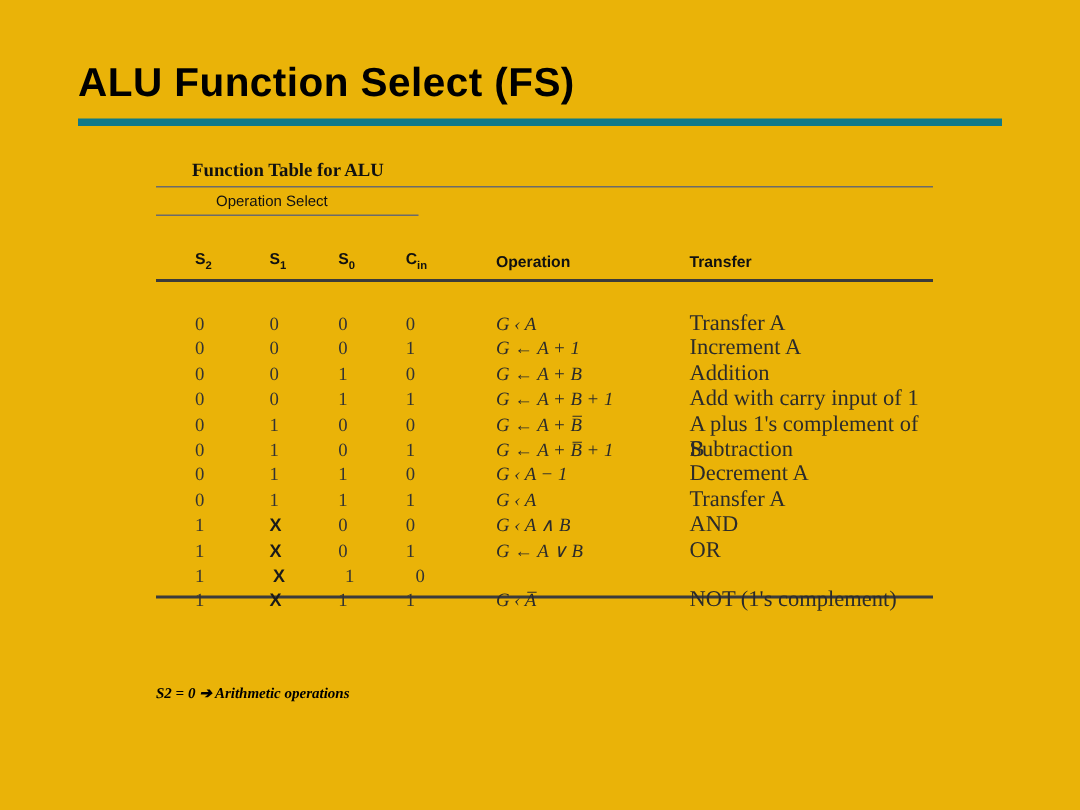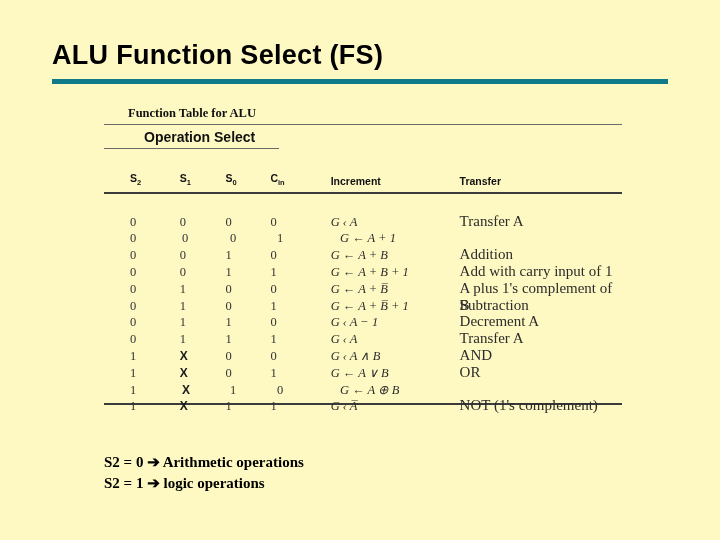--- a/index.html
+++ b/index.html
@@ -10,21 +10,21 @@
   body {
     width: 720px;
     height: 540px;
     position: relative;
     font-family: "Liberation Sans", sans-serif;
     overflow: hidden;
   }
   .slide {
     position: absolute;
     inset: 0;
-    background: #fef9c3;
+    background: #eab308;
   }
   .slide-title {
     position: absolute;
     left: 52px;
     top: 40px;
     font-family: "Liberation Sans", sans-serif;
     font-size: 27px;
     font-weight: bold;
     color: #000000;
     letter-spacing: 0.3px;
@@ -72,22 +72,22 @@
     background: #3b3b3b;
     width: 100%;
   }
   .rule-bottom {
     height: 1.6px;
     background: #3b3b3b;
     width: 100%;
   }
   .opsel-label {
     font-family: "Liberation Sans", sans-serif;
-    font-size: 14px;
-    font-weight: bold;
+    font-size: 10px;
+    font-weight: normal;
     color: #111111;
     padding: 4px 0 3px 40px;
   }
   .hdr-row {
     display: flex;
     align-items: flex-end;
     font-family: "Liberation Sans", sans-serif;
     font-size: 10.5px;
     font-weight: bold;
     color: #111111;
@@ -128,24 +128,25 @@
     font-size: 12px;
   }
   .rows-wrap { padding-top: 4px; padding-bottom: 4px; }
 
   
   .notes {
     position: absolute;
     left: 104px;
     top: 452px;
     font-family: "Liberation Serif", serif;
-    font-size: 15px;
+    font-size: 10px;
     font-weight: bold;
     color: #000000;
     line-height: 21px;
+    font-style: italic;
   }
   .notes div { white-space: nowrap; }
 </style>
 </head>
 <body>
 
 <div class="slide">
 
   <div class="slide-title">ALU Function Select (FS)</div>
   <div class="title-rule"></div>
@@ -156,21 +157,21 @@
     <div class="rule-full"></div>
 
     <div class="opsel-label">Operation Select</div>
     <div class="rule-opsel"></div>
 
     <div class="hdr-row">
       <div class="c-s2"><span>S</span><span class="sub">2</span></div>
       <div class="c-s1"><span>S</span><span class="sub">1</span></div>
       <div class="c-s0"><span>S</span><span class="sub">0</span></div>
       <div class="c-cin"><span>C</span><span class="sub">in</span></div>
-      <div class="c-op">Increment</div>
+      <div class="c-op">Operation</div>
       <div class="c-fn">Transfer</div>
     </div>
     <div class="rule-head"></div>
 
     <div class="rows-wrap">
 
       <div class="data-row">
         <div class="c-s2 bitcell">0</div>
         <div class="c-s1 bitcell">0</div>
         <div class="c-s0 bitcell">0</div>
@@ -178,20 +179,21 @@
         <div class="c-op">G ‹ A</div>
         <div class="c-fn">Transfer A</div>
       </div>
 
       <div class="data-row">
         <div class="c-s2 bitcell">0</div>
         <div class="c-s1 bitcell">0</div>
         <div class="c-s0 bitcell">0</div>
         <div class="c-cin bitcell">1</div>
         <div class="c-op">G ← A + 1</div>
+        <div class="c-fn">Increment A</div>
       </div>
 
       <div class="data-row">
         <div class="c-s2 bitcell">0</div>
         <div class="c-s1 bitcell">0</div>
         <div class="c-s0 bitcell">1</div>
         <div class="c-cin bitcell">0</div>
         <div class="c-op">G ← A + B</div>
         <div class="c-fn">Addition</div>
       </div>
@@ -257,35 +259,33 @@
         <div class="c-cin bitcell">1</div>
         <div class="c-op">G ← A ∨ B</div>
         <div class="c-fn">OR</div>
       </div>
 
       <div class="data-row">
         <div class="c-s2 bitcell">1</div>
         <div class="c-s1 xcell">X</div>
         <div class="c-s0 bitcell">1</div>
         <div class="c-cin bitcell">0</div>
-        <div class="c-op">G ← A ⊕ B</div>
       </div>
 
       <div class="data-row">
         <div class="c-s2 bitcell">1</div>
         <div class="c-s1 xcell">X</div>
         <div class="c-s0 bitcell">1</div>
         <div class="c-cin bitcell">1</div>
         <div class="c-op">G ‹ A̅</div>
         <div class="c-fn">NOT (1's complement)</div>
       </div>
 
     </div>
 
     <div class="rule-bottom"></div>
   </div>
 
   <div class="notes">
     <div>S2 = 0 ➔ Arithmetic operations</div>
-    <div>S2 = 1 ➔ logic operations</div>
   </div>
 
 </div>
 
 </body></html>

